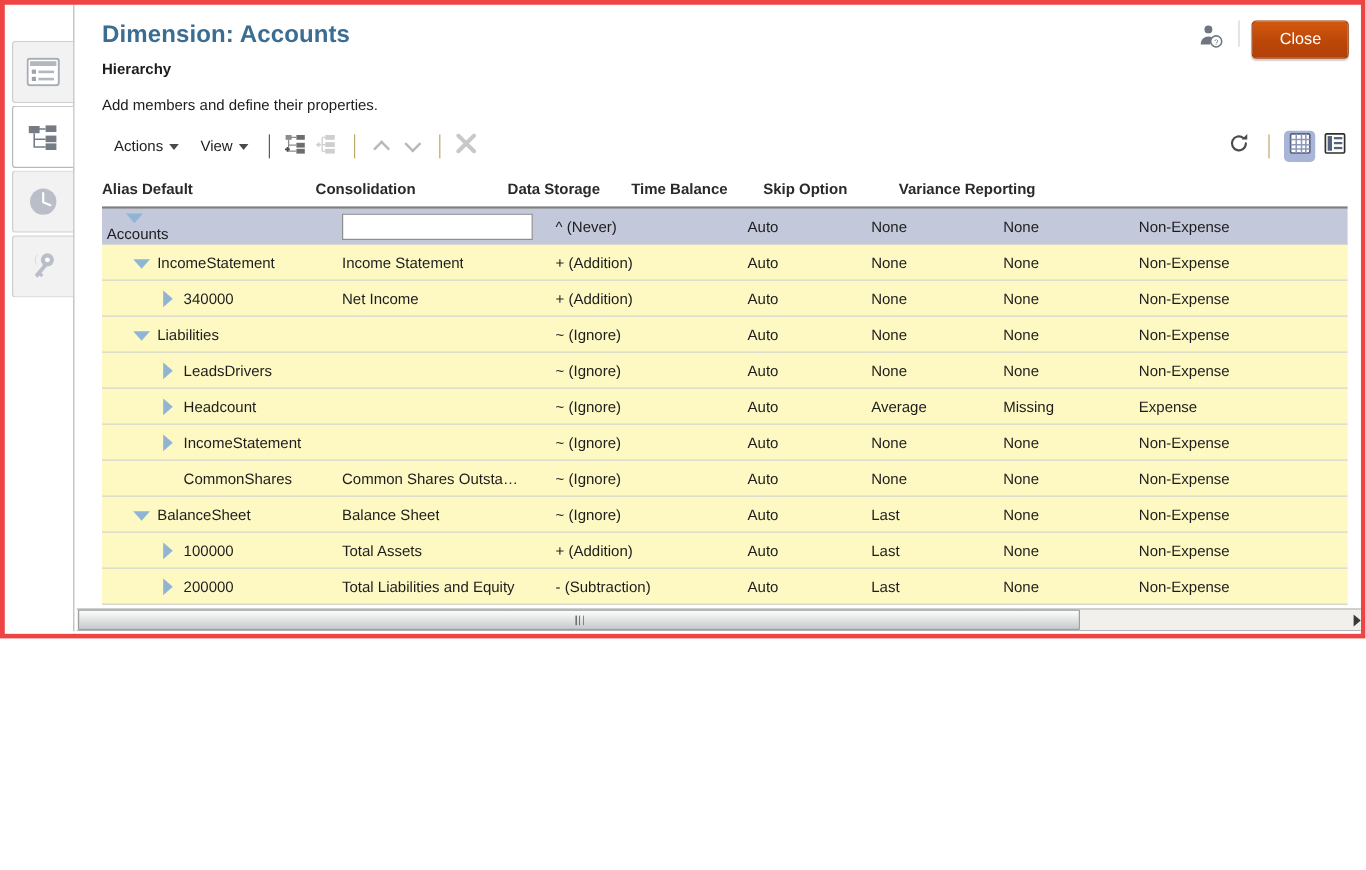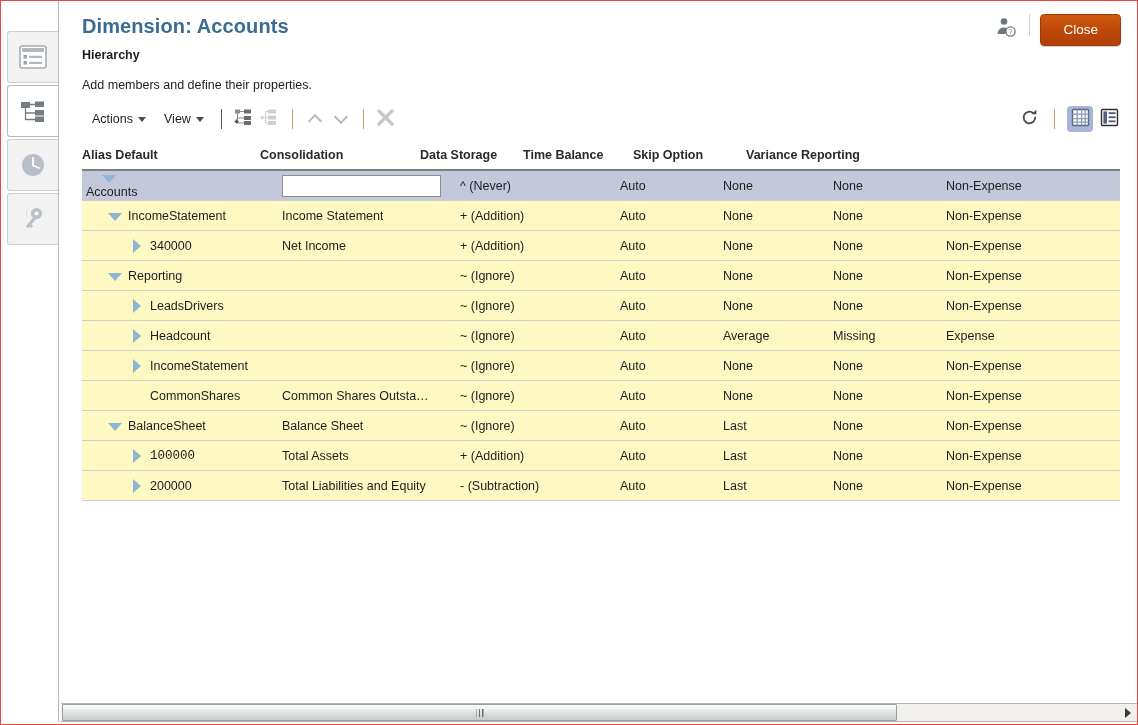--- a/index.html
+++ b/index.html
@@ -5,23 +5,23 @@
   * { box-sizing: border-box; }
   html, body {
     margin: 0; padding: 0;
     width: 1138px; height: 725px;
     background: #ffffff;
     font-family: "Liberation Sans", sans-serif;
     overflow: hidden;
   }
   #app {
     position: relative;
-    width: 1138px; height: 725px;
+    width: 1138px; height: 532px;
     background: #ffffff;
-    border: 1px solid #ef4444;
+    border: 4px solid #ef4444;
     overflow: hidden;
   }
 
   
   #rail {
     position: absolute; left: 0; top: 0;
     width: 58px; height: 723px;
     background: #ffffff;
     border-right: 1px solid #b9b9b9;
   }
@@ -481,21 +481,21 @@
               <span>None</span>
             </div>
             <div class="cell c-var">
               <span>Non-Expense</span>
             </div>
           </div>
           <div class="grid-row">
             <div class="cell c-member">
               <div class="member-inner" style="padding-left: 26px;">
                 <span class="twisty expanded"></span>
-                <span class="member-label">Reporting</span>
+                <span class="member-label">Liabilities</span>
               </div>
             </div>
             <div class="cell c-alias">
               <span class="alias-text"></span>
             </div>
             <div class="cell c-consol">
               <span>~ (Ignore)</span>
             </div>
             <div class="cell c-storage">
               <span>Auto</span>
@@ -635,21 +635,21 @@
             </div>
             <div class="cell c-skip">
               <span>None</span>
             </div>
             <div class="cell c-var">
               <span>Non-Expense</span>
             </div>
           </div>
           <div class="grid-row">
             <div class="cell c-member">
-              <div class="member-inner" style="padding-left: 48px; font-family: Liberation Mono, monospace;">
+              <div class="member-inner" style="padding-left: 48px;">
                 <span class="twisty collapsed"></span>
                 <span class="member-label">100000</span>
               </div>
             </div>
             <div class="cell c-alias">
               <span class="alias-text">Total Assets</span>
             </div>
             <div class="cell c-consol">
               <span>+ (Addition)</span>
             </div>

